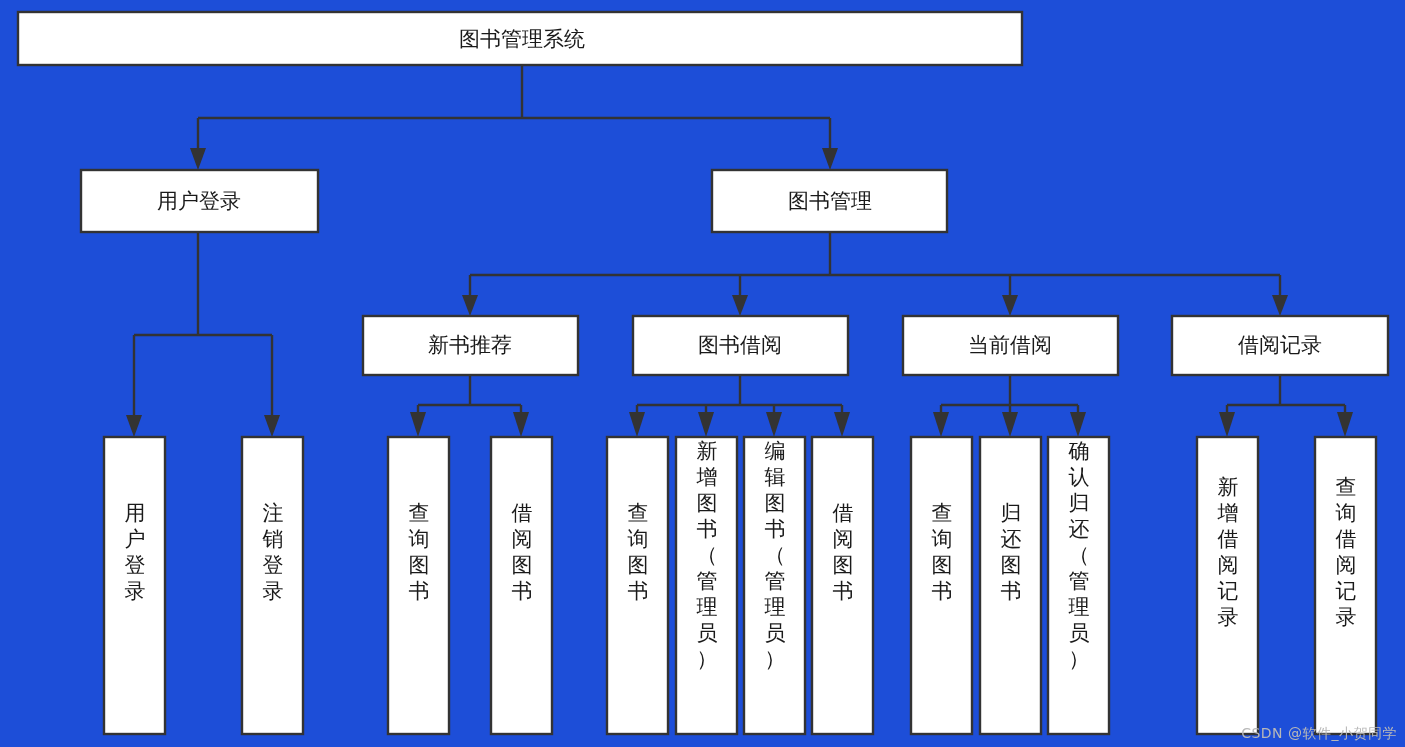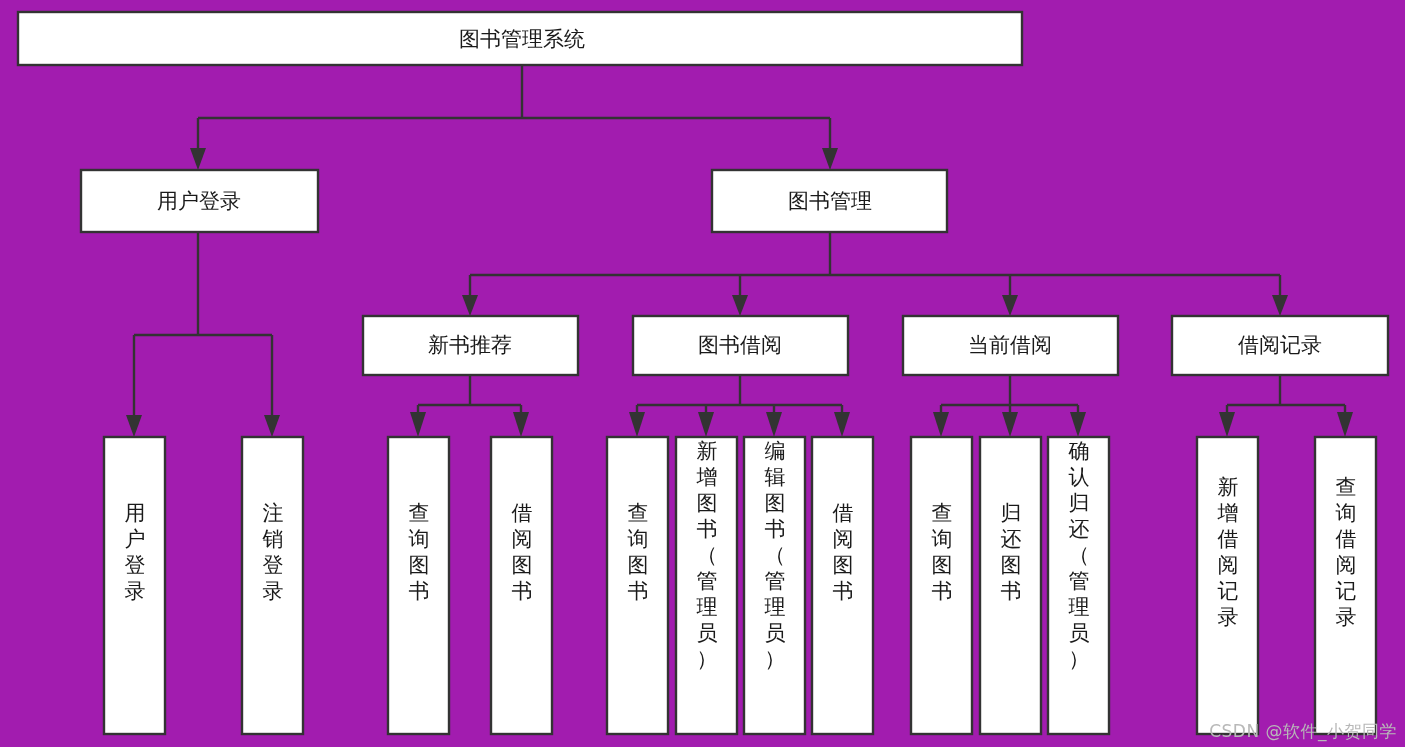--- a/index.html
+++ b/index.html
@@ -11,21 +11,21 @@
   body {
     width: 1405px;
     height: 747px;
     overflow: hidden;
     font-family: "DejaVu Sans", "Liberation Sans", sans-serif;
   }
   #diagram-root {
     position: relative;
     width: 1405px;
     height: 747px;
-    background: #a21caf;
+    background: #1d4ed8;
   }
   svg#diagram-svg {
     position: absolute;
     top: 0;
     left: 0;
     width: 1405px;
     height: 747px;
   }
   .node-box {
     fill: #ffffff;
@@ -53,21 +53,21 @@
     font-family: "DejaVu Sans", "Liberation Sans", sans-serif;
     font-size: 21px;
     fill: #1a1a1a;
     text-anchor: middle;
   }
   .watermark {
     position: absolute;
     right: 8px;
     bottom: 4px;
     font-family: "DejaVu Sans", "Liberation Sans", sans-serif;
-    font-size: 17px;
+    font-size: 14px;
     color: #b8b8b8;
     letter-spacing: 0.5px;
     white-space: nowrap;
     pointer-events: none;
   }
 </style>
 </head>
 <body>
 
 <div id="diagram-root">

